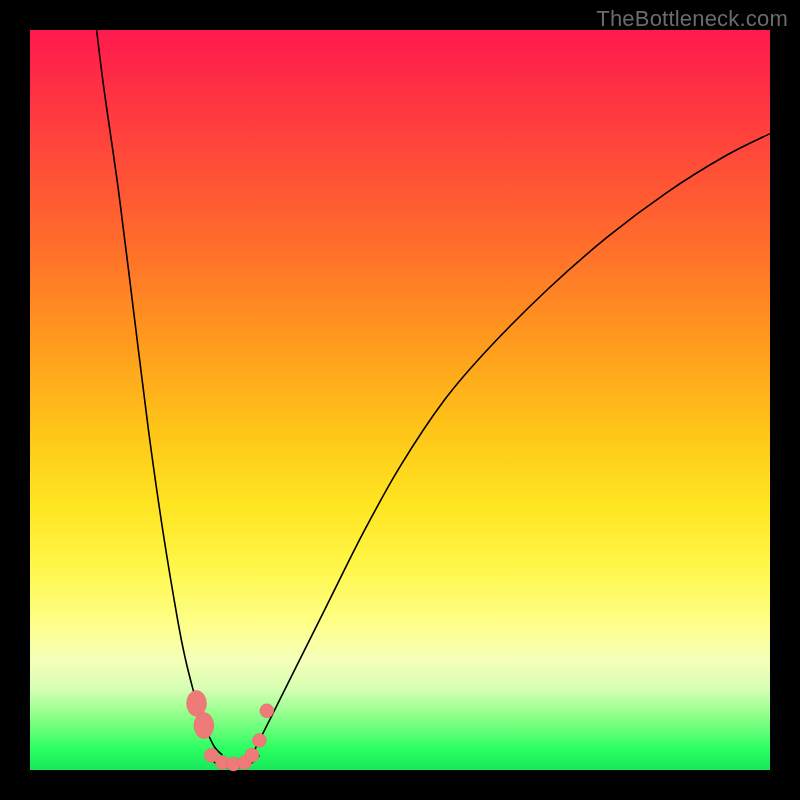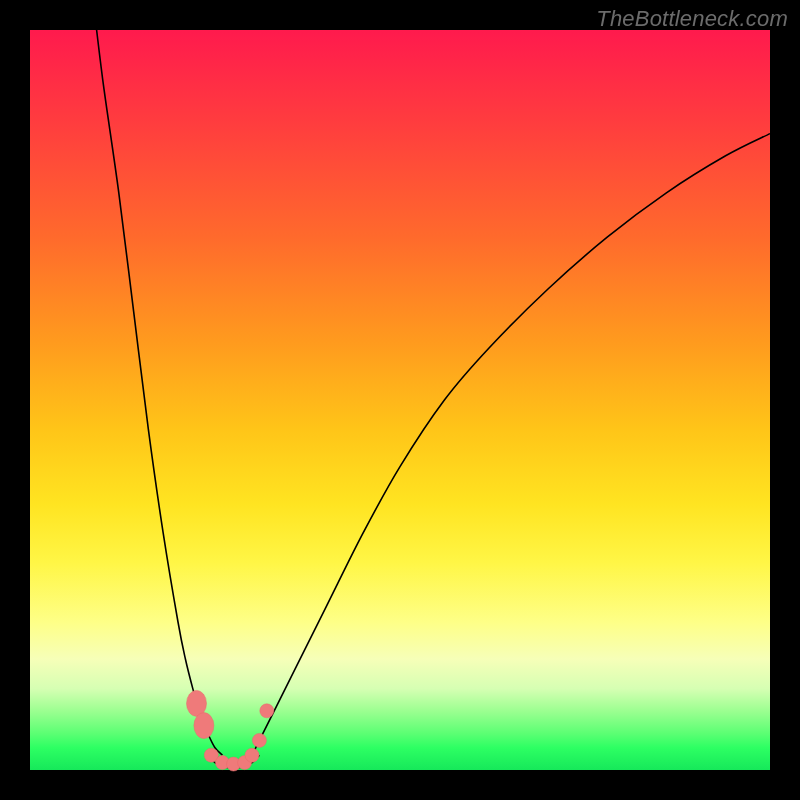--- a/index.html
+++ b/index.html
@@ -43,21 +43,20 @@
   }
   .watermark {
     position: absolute;
     top: 6px;
     right: 12px;
     color: #6b6b6b;
     font-size: 22px;
     letter-spacing: 0.2px;
     font-weight: 500;
     user-select: none;
-    font-style: italic;
   }
   svg.curves {
     position: absolute;
     left: 0;
     top: 0;
     width: 740px;
     height: 740px;
     overflow: visible;
   }
   .curve {

